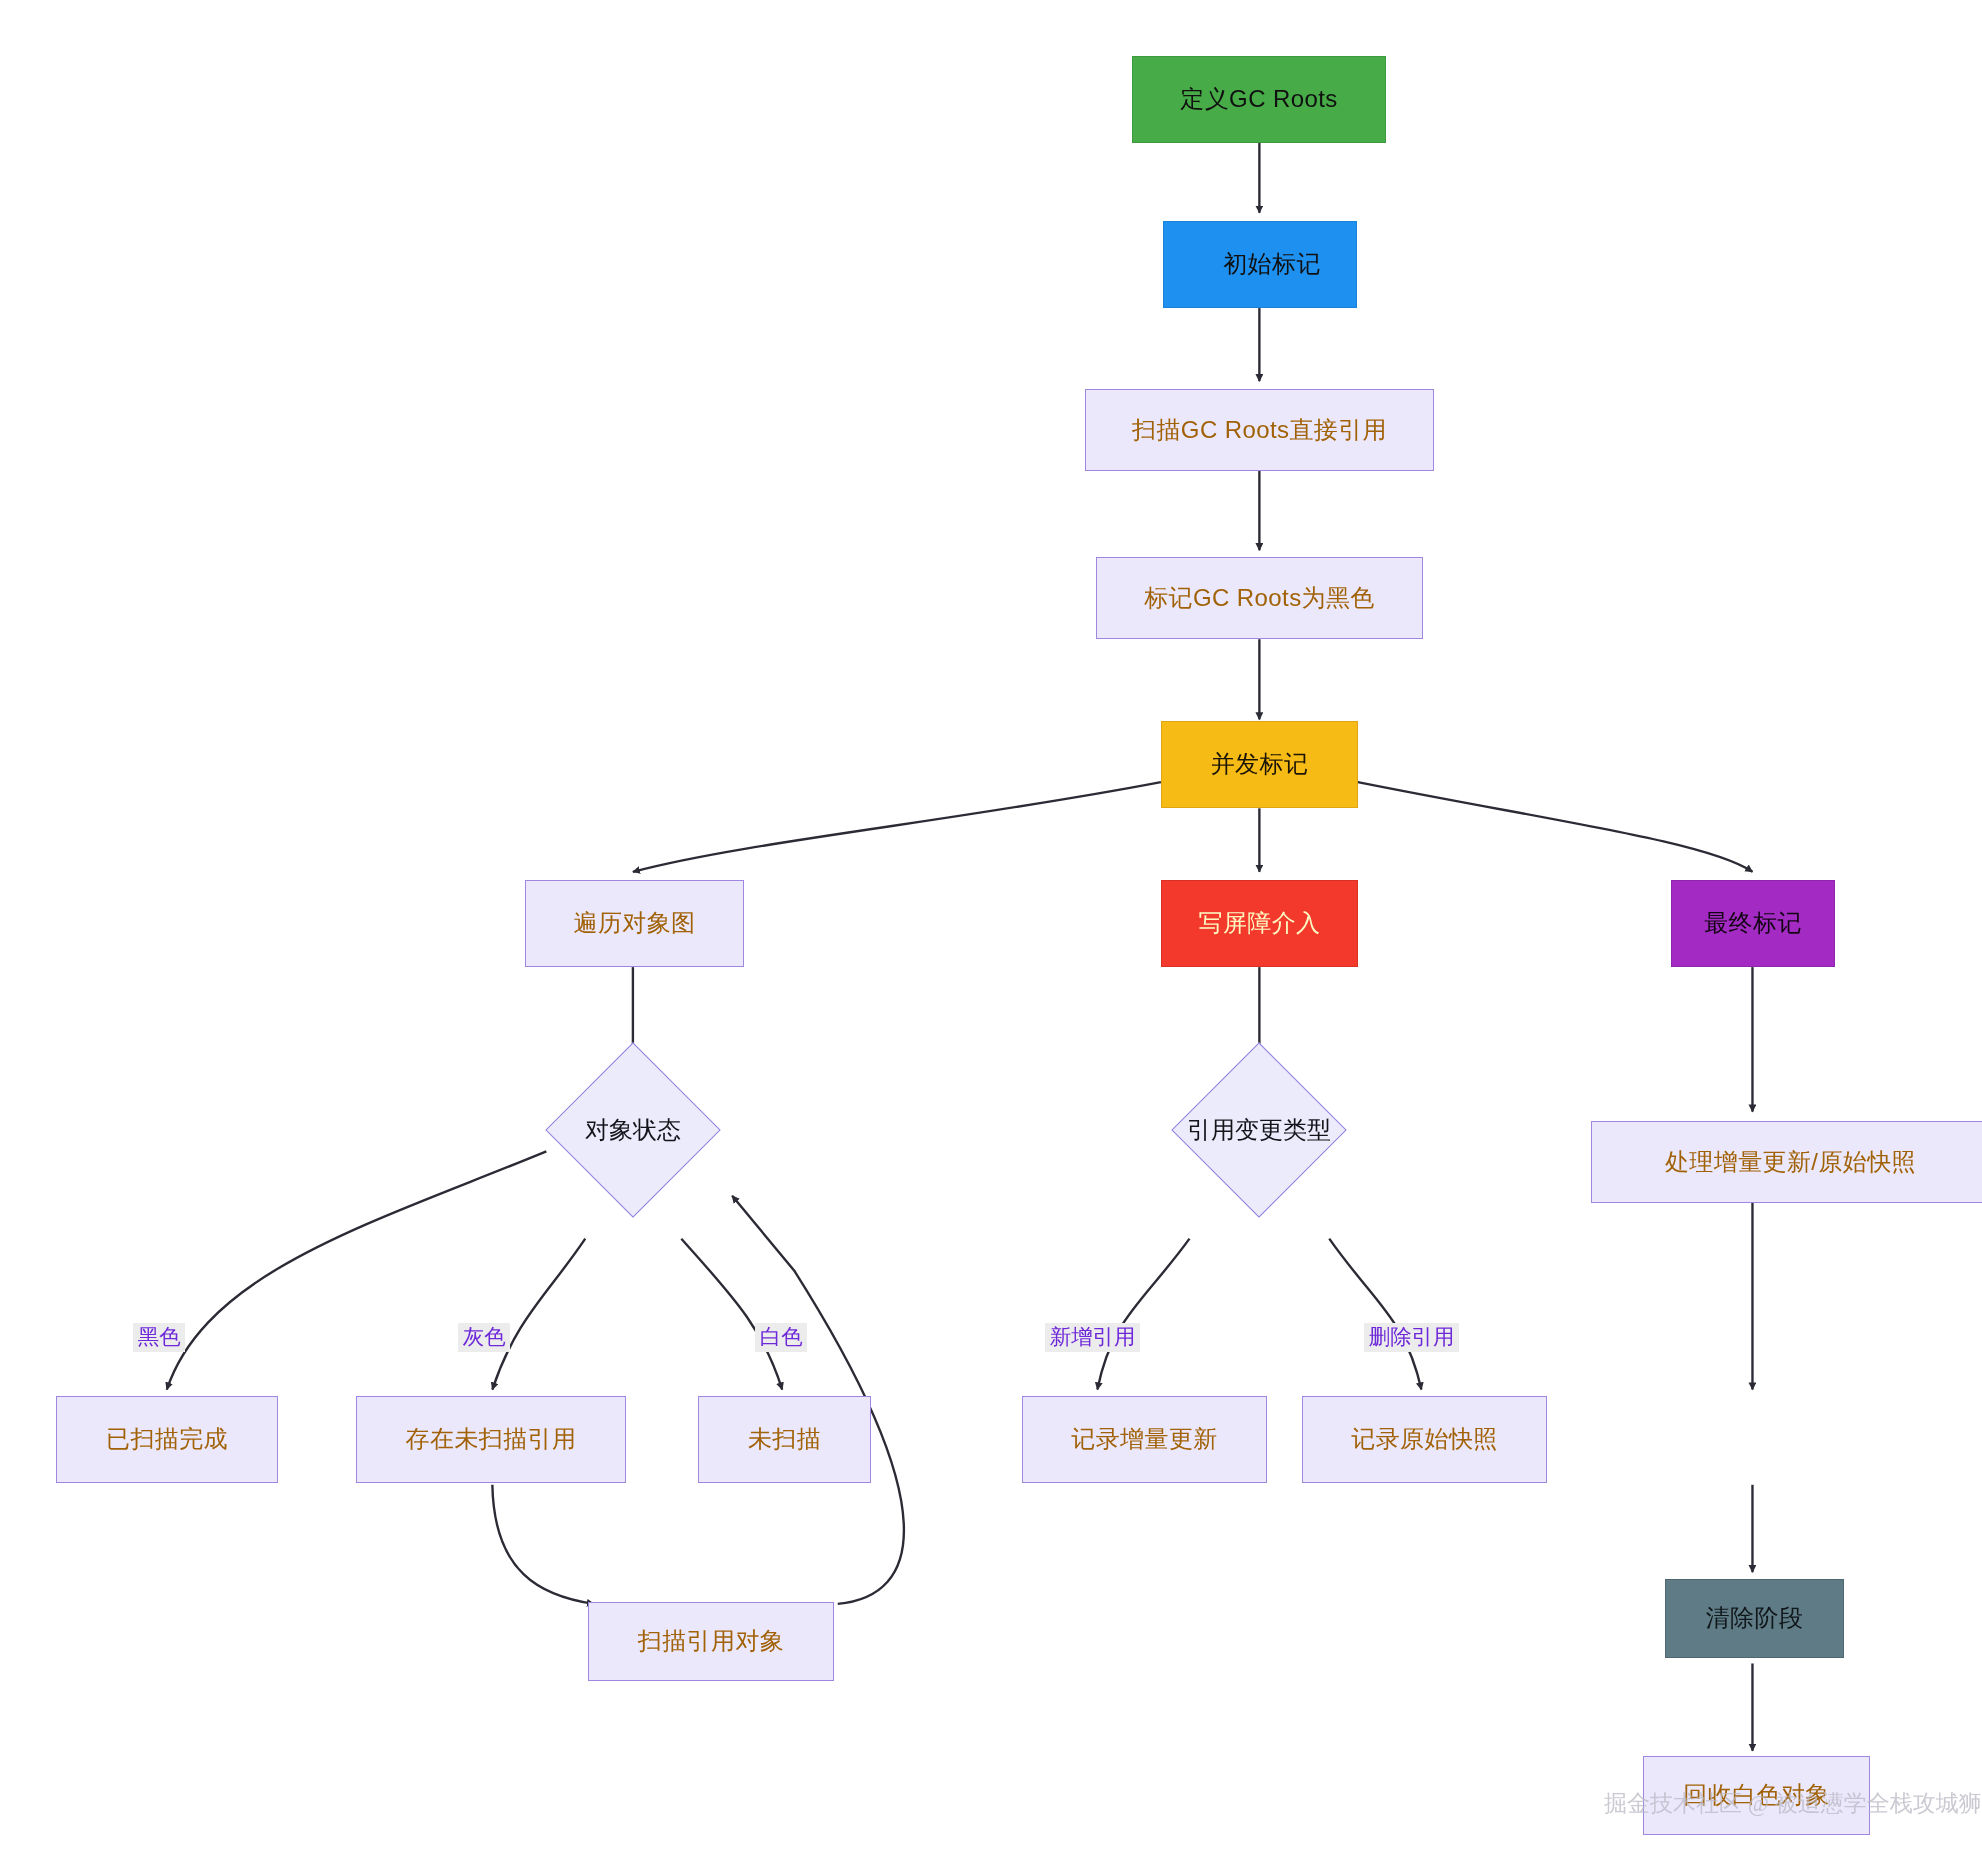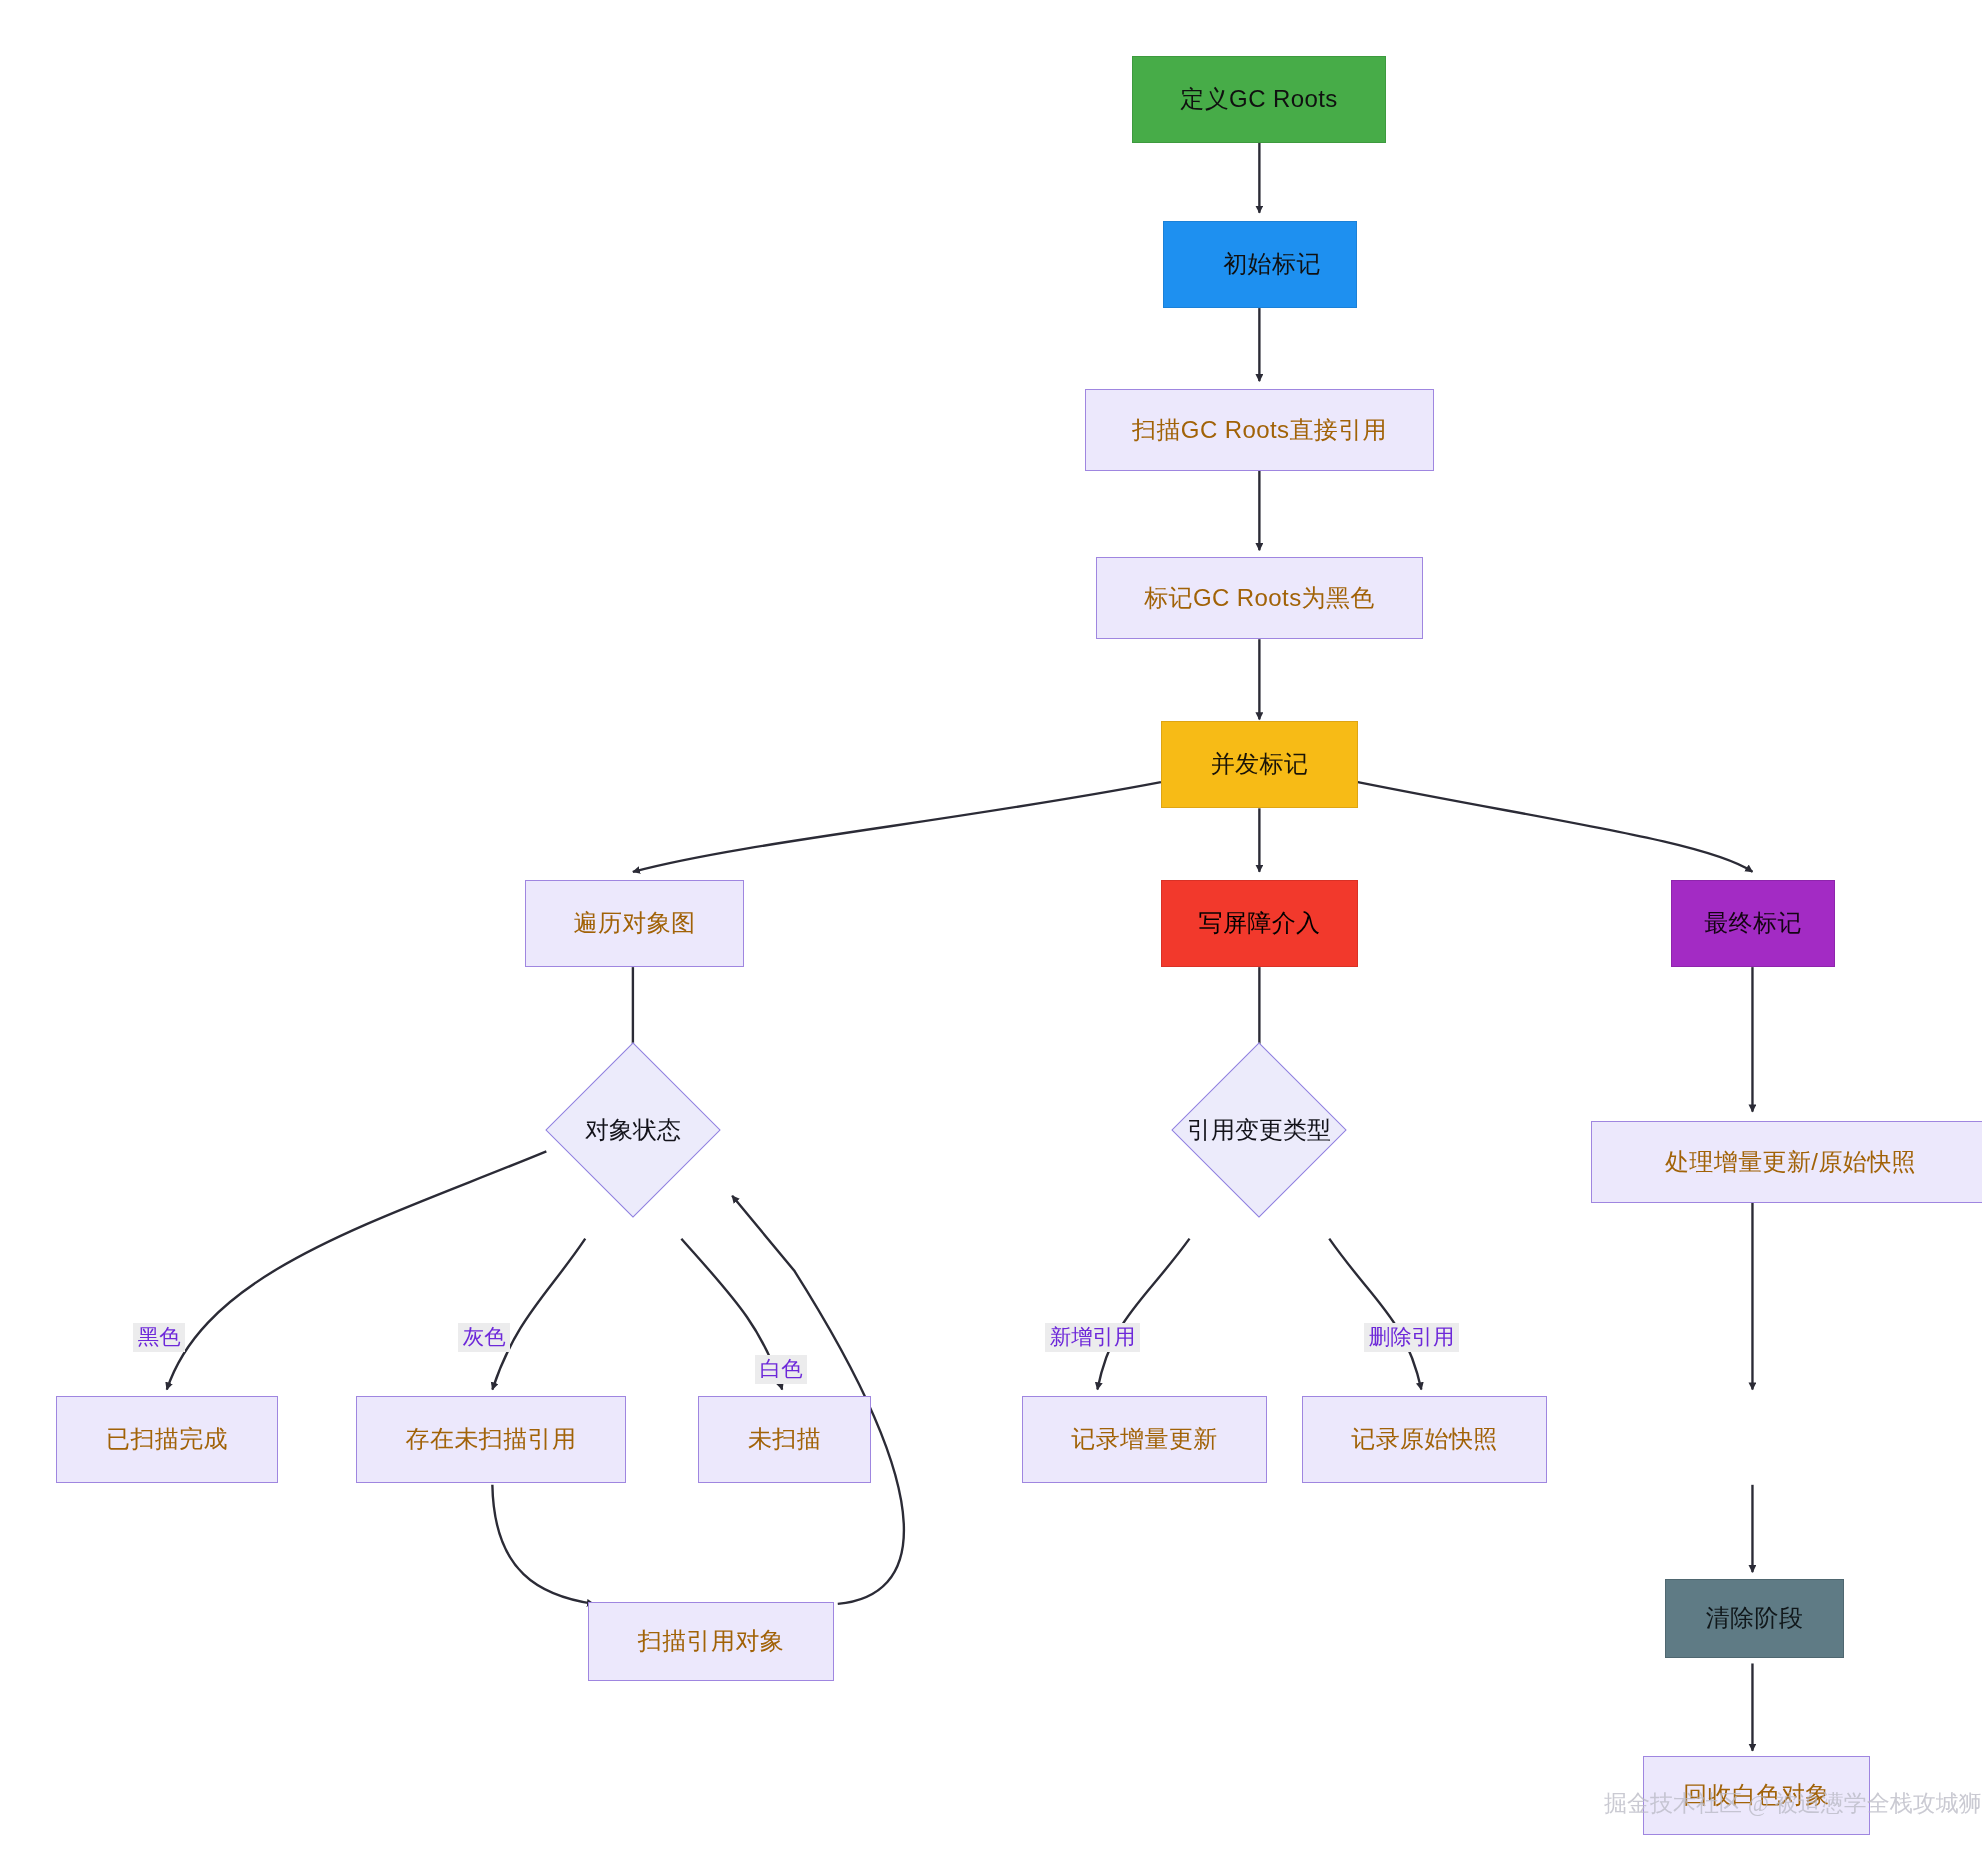--- a/index.html
+++ b/index.html
@@ -7,21 +7,21 @@
   #stage{position:relative;width:1982px;height:1858px;background:#ffffff;overflow:hidden;}
   svg#edges{position:absolute;left:0;top:0;width:1982px;height:1858px;pointer-events:none;}
 
   .node{position:absolute;box-sizing:border-box;display:flex;align-items:center;
         justify-content:center;text-align:center;white-space:nowrap;overflow:hidden;
         font-size:24px;color:#a16207;line-height:1.2;letter-spacing:0.4px;}
   .node.lav{background:#ece8fc;border:1.6px solid #9f86e0;}
   .node.green{background:#47ac48;border:1.6px solid #3d9a3e;color:#101010;}
   .node.blue{background:#1e90f0;border:1.6px solid #1b81d8;color:#101010;padding-left:24px;}
   .node.yellow{background:#f7bb16;border:1.6px solid #dea514;color:#1a1408;}
-  .node.red{background:#f2392c;border:1.6px solid #d93126;color:#000000;}
+  .node.red{background:#f2392c;border:1.6px solid #d93126;color:#fef9c3;}
   .node.purple{background:#a32bc4;border:1.6px solid #8e25ac;color:#130412;}
   .node.teal{background:#5f7b85;border:1.6px solid #4f6770;color:#10171a;}
 
   .diamond{position:absolute;}
   .diamond .dshape{position:absolute;left:0;top:0;width:100%;height:100%;
         background:#ecebfb;border:1.6px solid #8f7fe0;box-sizing:border-box;
         transform:rotate(45deg);}
   .diamond .dlabel{position:absolute;left:0;top:0;width:100%;height:100%;
         display:flex;align-items:center;justify-content:center;
         font-size:24px;color:#13131a;white-space:nowrap;}
@@ -165,21 +165,21 @@
   <div class="node lav" style="left:588px;top:1602px;width:246px;height:79px;">
     <span>扫描引用对象</span>
   </div>
 
   <div class="edgelabel" style="left:133px;top:1323px;">
     <span>黑色</span>
   </div>
   <div class="edgelabel" style="left:458px;top:1323px;">
     <span>灰色</span>
   </div>
-  <div class="edgelabel" style="left:755px;top:1323px;margin-top:32px;">
+  <div class="edgelabel" style="left:755px;top:1323px;">
     <span>白色</span>
   </div>
   <div class="edgelabel" style="left:1045px;top:1323px;">
     <span>新增引用</span>
   </div>
   <div class="edgelabel" style="left:1364px;top:1323px;">
     <span>删除引用</span>
   </div>
 
   <div class="watermark" style="left:1604px;top:1788px;">掘金技术社区 @ 被迫懑学全栈攻城狮</div>

